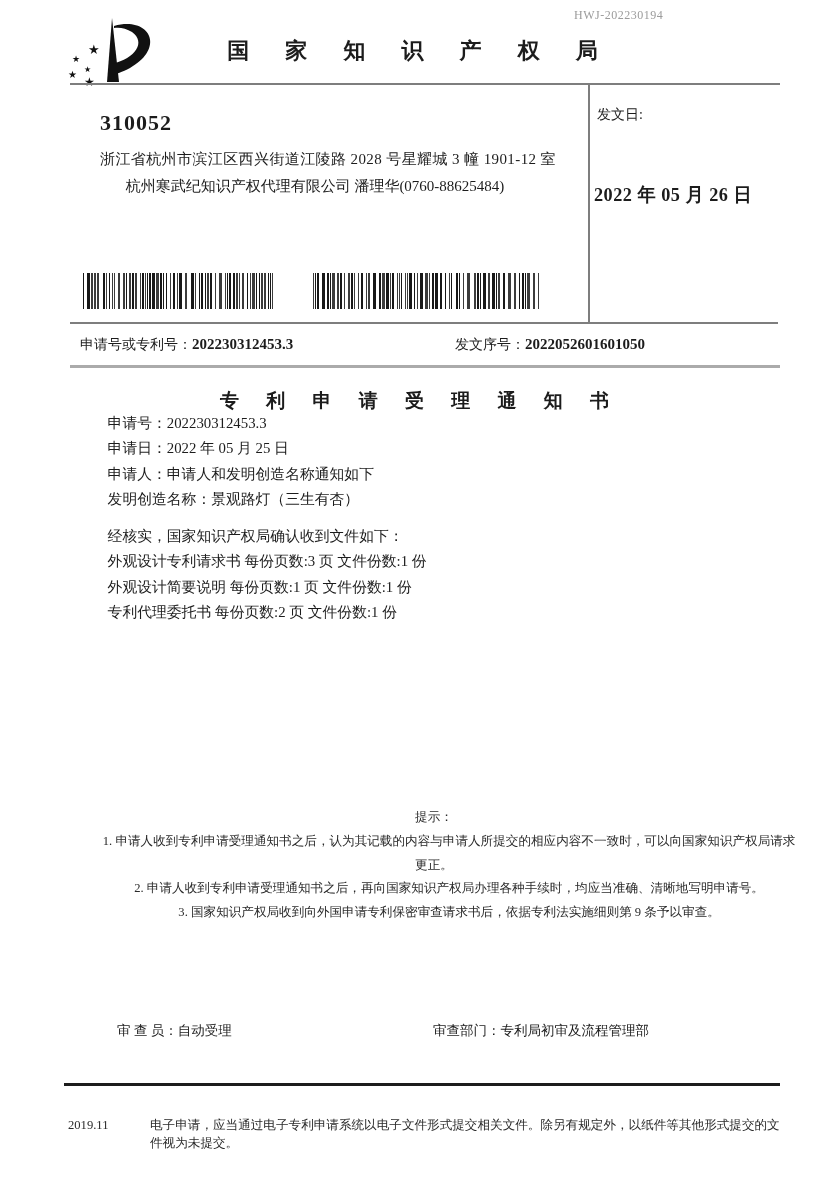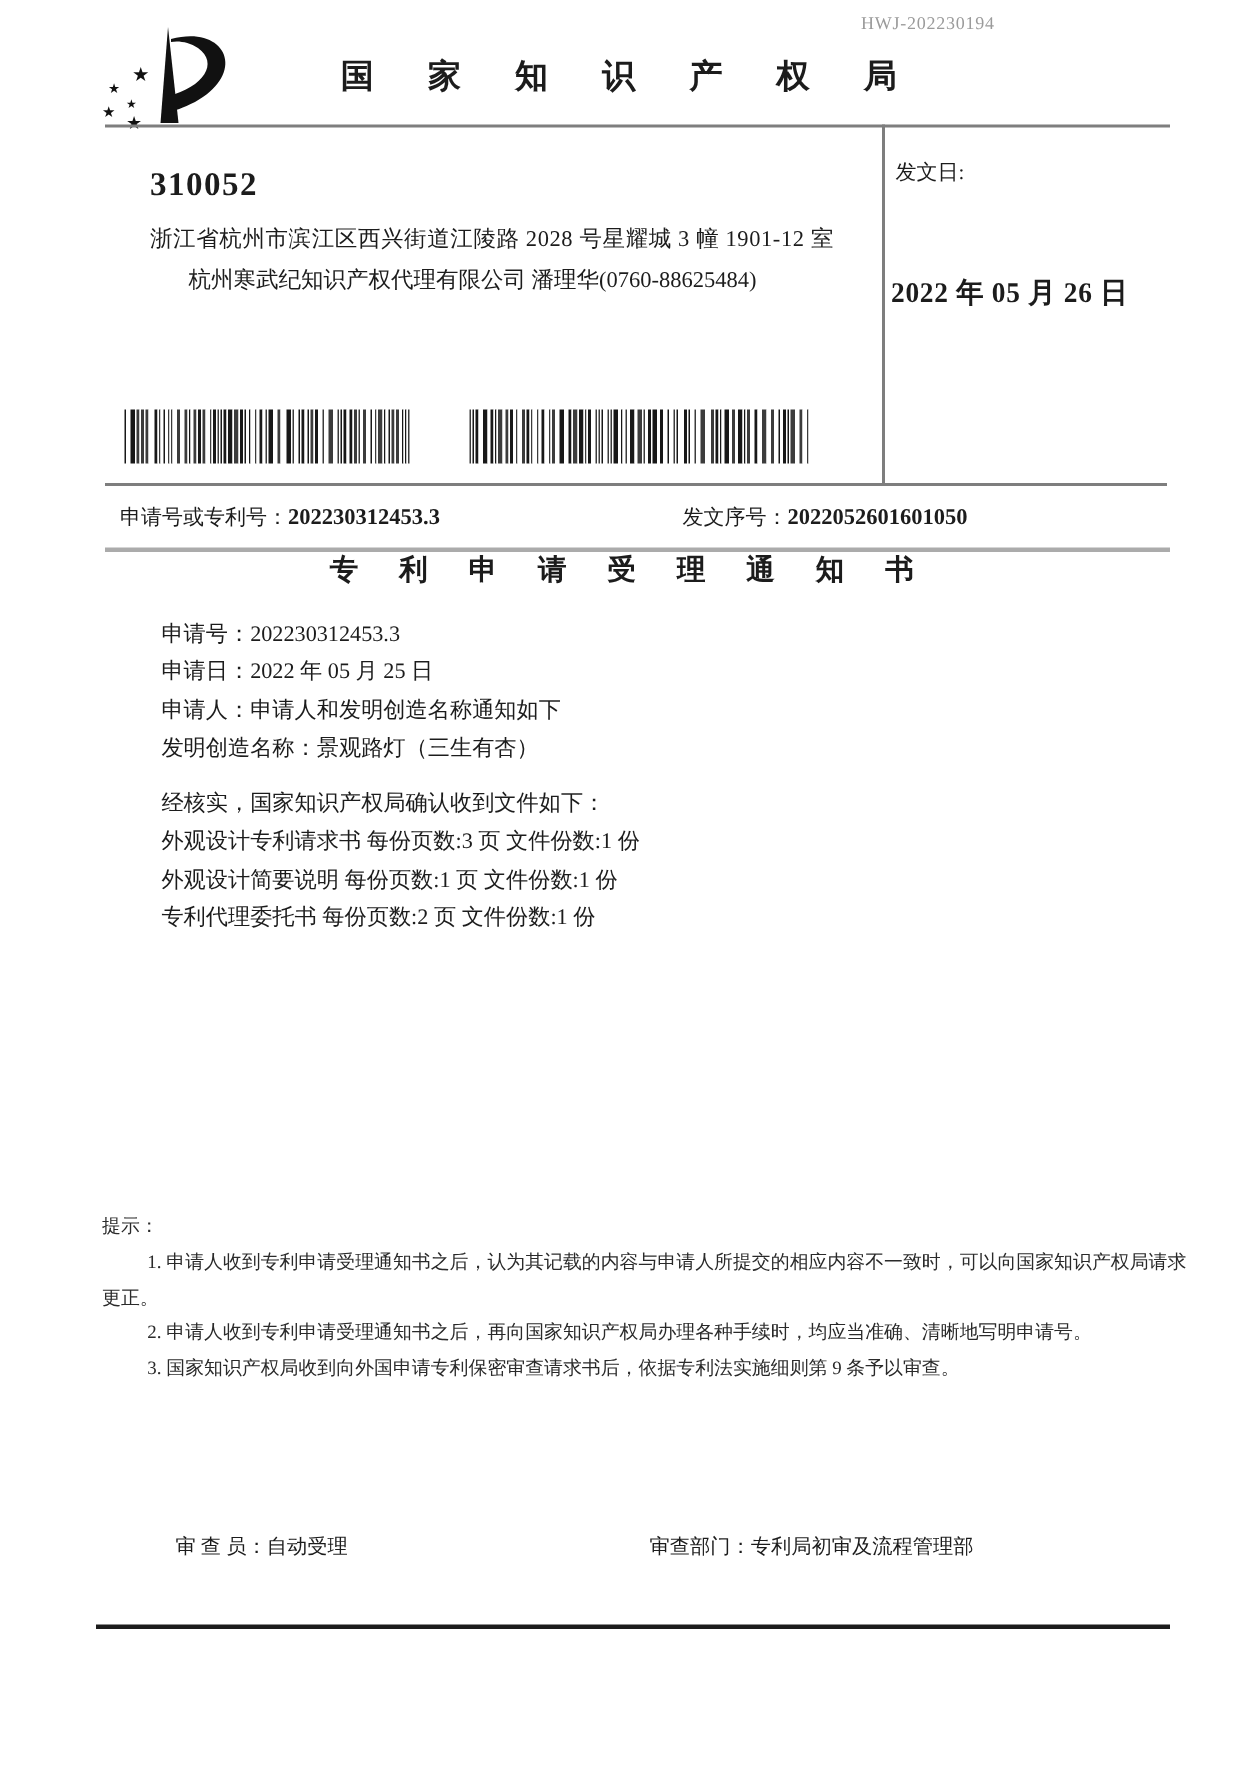--- a/index.html
+++ b/index.html
@@ -44,32 +44,32 @@
   .rule-mid { left:70px; top:322px; width:708px; height:2px; }
 
   
   .app-row { left:0; top:336px; width:840px; font-size:14px; }
   .app-no-group { position:absolute; left:80px; top:0; white-space:nowrap; }
   .serial-group { position:absolute; left:455px; top:0; white-space:nowrap; }
   .num-bold { font-weight:bold; font-size:15px; }
 
   .rule-title { left:70px; top:365px; width:710px; height:2.6px; background:#ababab; }
 
-  .notice-title { left:0; top:367px; width:840px; text-align:center;
+  .notice-title { left:0; top:388px; width:840px; text-align:center;
                   font-size:19px; font-weight:bold; letter-spacing:11px;
                   font-family:"Liberation Sans","DejaVu Sans",sans-serif; }
 
   
   .body-block { left:78px; top:411px; width:720px; font-size:14.8px; line-height:25.3px; }
   .indent { text-indent:2em; }
   .detail-line { padding-left:2em; }
   .spacer-line { height:12px; }
 
   
-  .tips-block { left:68px; top:806px; width:732px; font-size:12.6px; line-height:23.8px; color:#2a2a2a; }
+  .tips-block { left:68px; top:806px; width:732px; font-size:12.6px; line-height:23.8px; color:#2a2a2a;text-align:center; }
   .tips-block p.tip { text-indent:2.4em; }
 
   
   .examiner-row { left:0; top:1022px; width:840px; font-size:13.5px; }
   .examiner-group { position:absolute; left:117px; top:0; white-space:nowrap; }
   .department-group { position:absolute; left:433px; top:0; white-space:nowrap; }
 
   
   .rule-footer { left:64px; top:1083px; width:716px; height:2.6px; background:#1c1c1c; }
   .footer-row { left:68px; width:730px; display:flex; font-size:12.6px; line-height:18px; color:#2a2a2a; }
@@ -385,14 +385,18 @@
     <div class="examiner-group">
       <span>审 查 员：</span><span>自动受理</span>
     </div>
     <div class="department-group">
       <span>审查部门：</span><span>专利局初审及流程管理部</span>
     </div>
   </div>
 
   <div class="abs rule-footer"></div>
 
+  <div class="abs footer-row footer-row-2">
+    <div class="footer-code">2019.11</div>
+    <div class="footer-text">电子申请，应当通过电子专利申请系统以电子文件形式提交相关文件。除另有规定外，以纸件等其他形式提交的文件视为未提交。</div>
+  </div>
 
 </div>
 
 </body></html>

